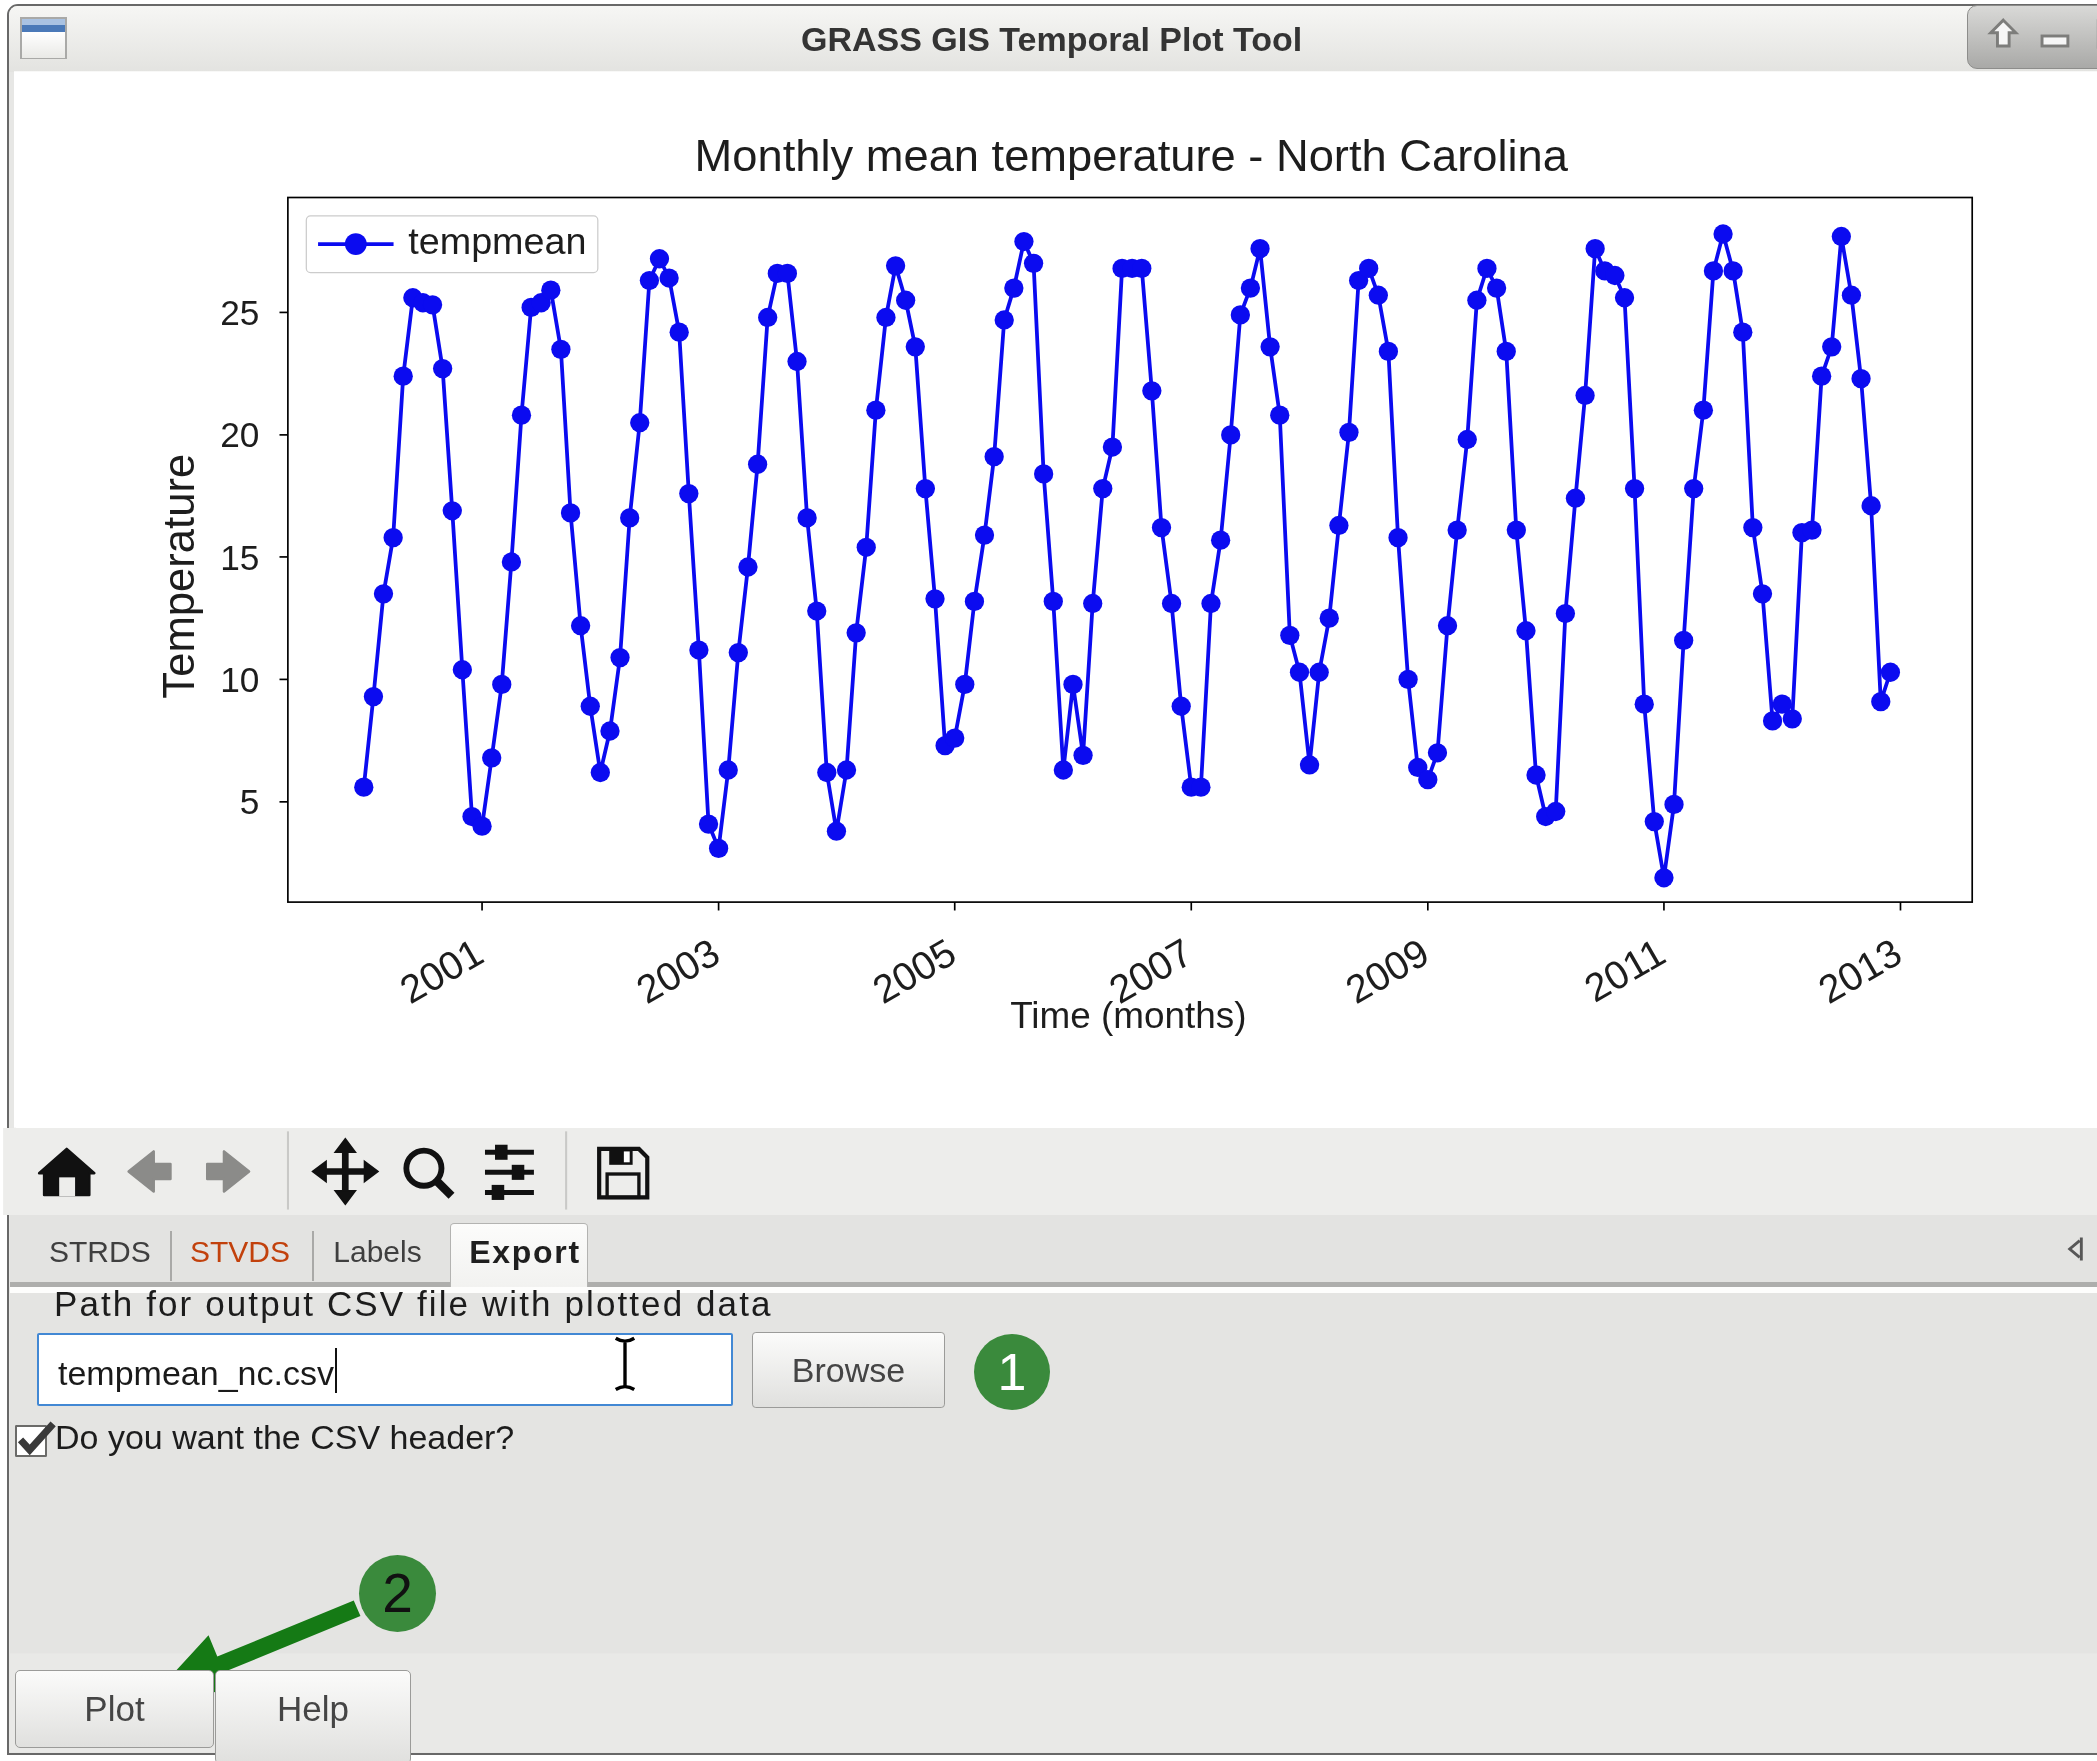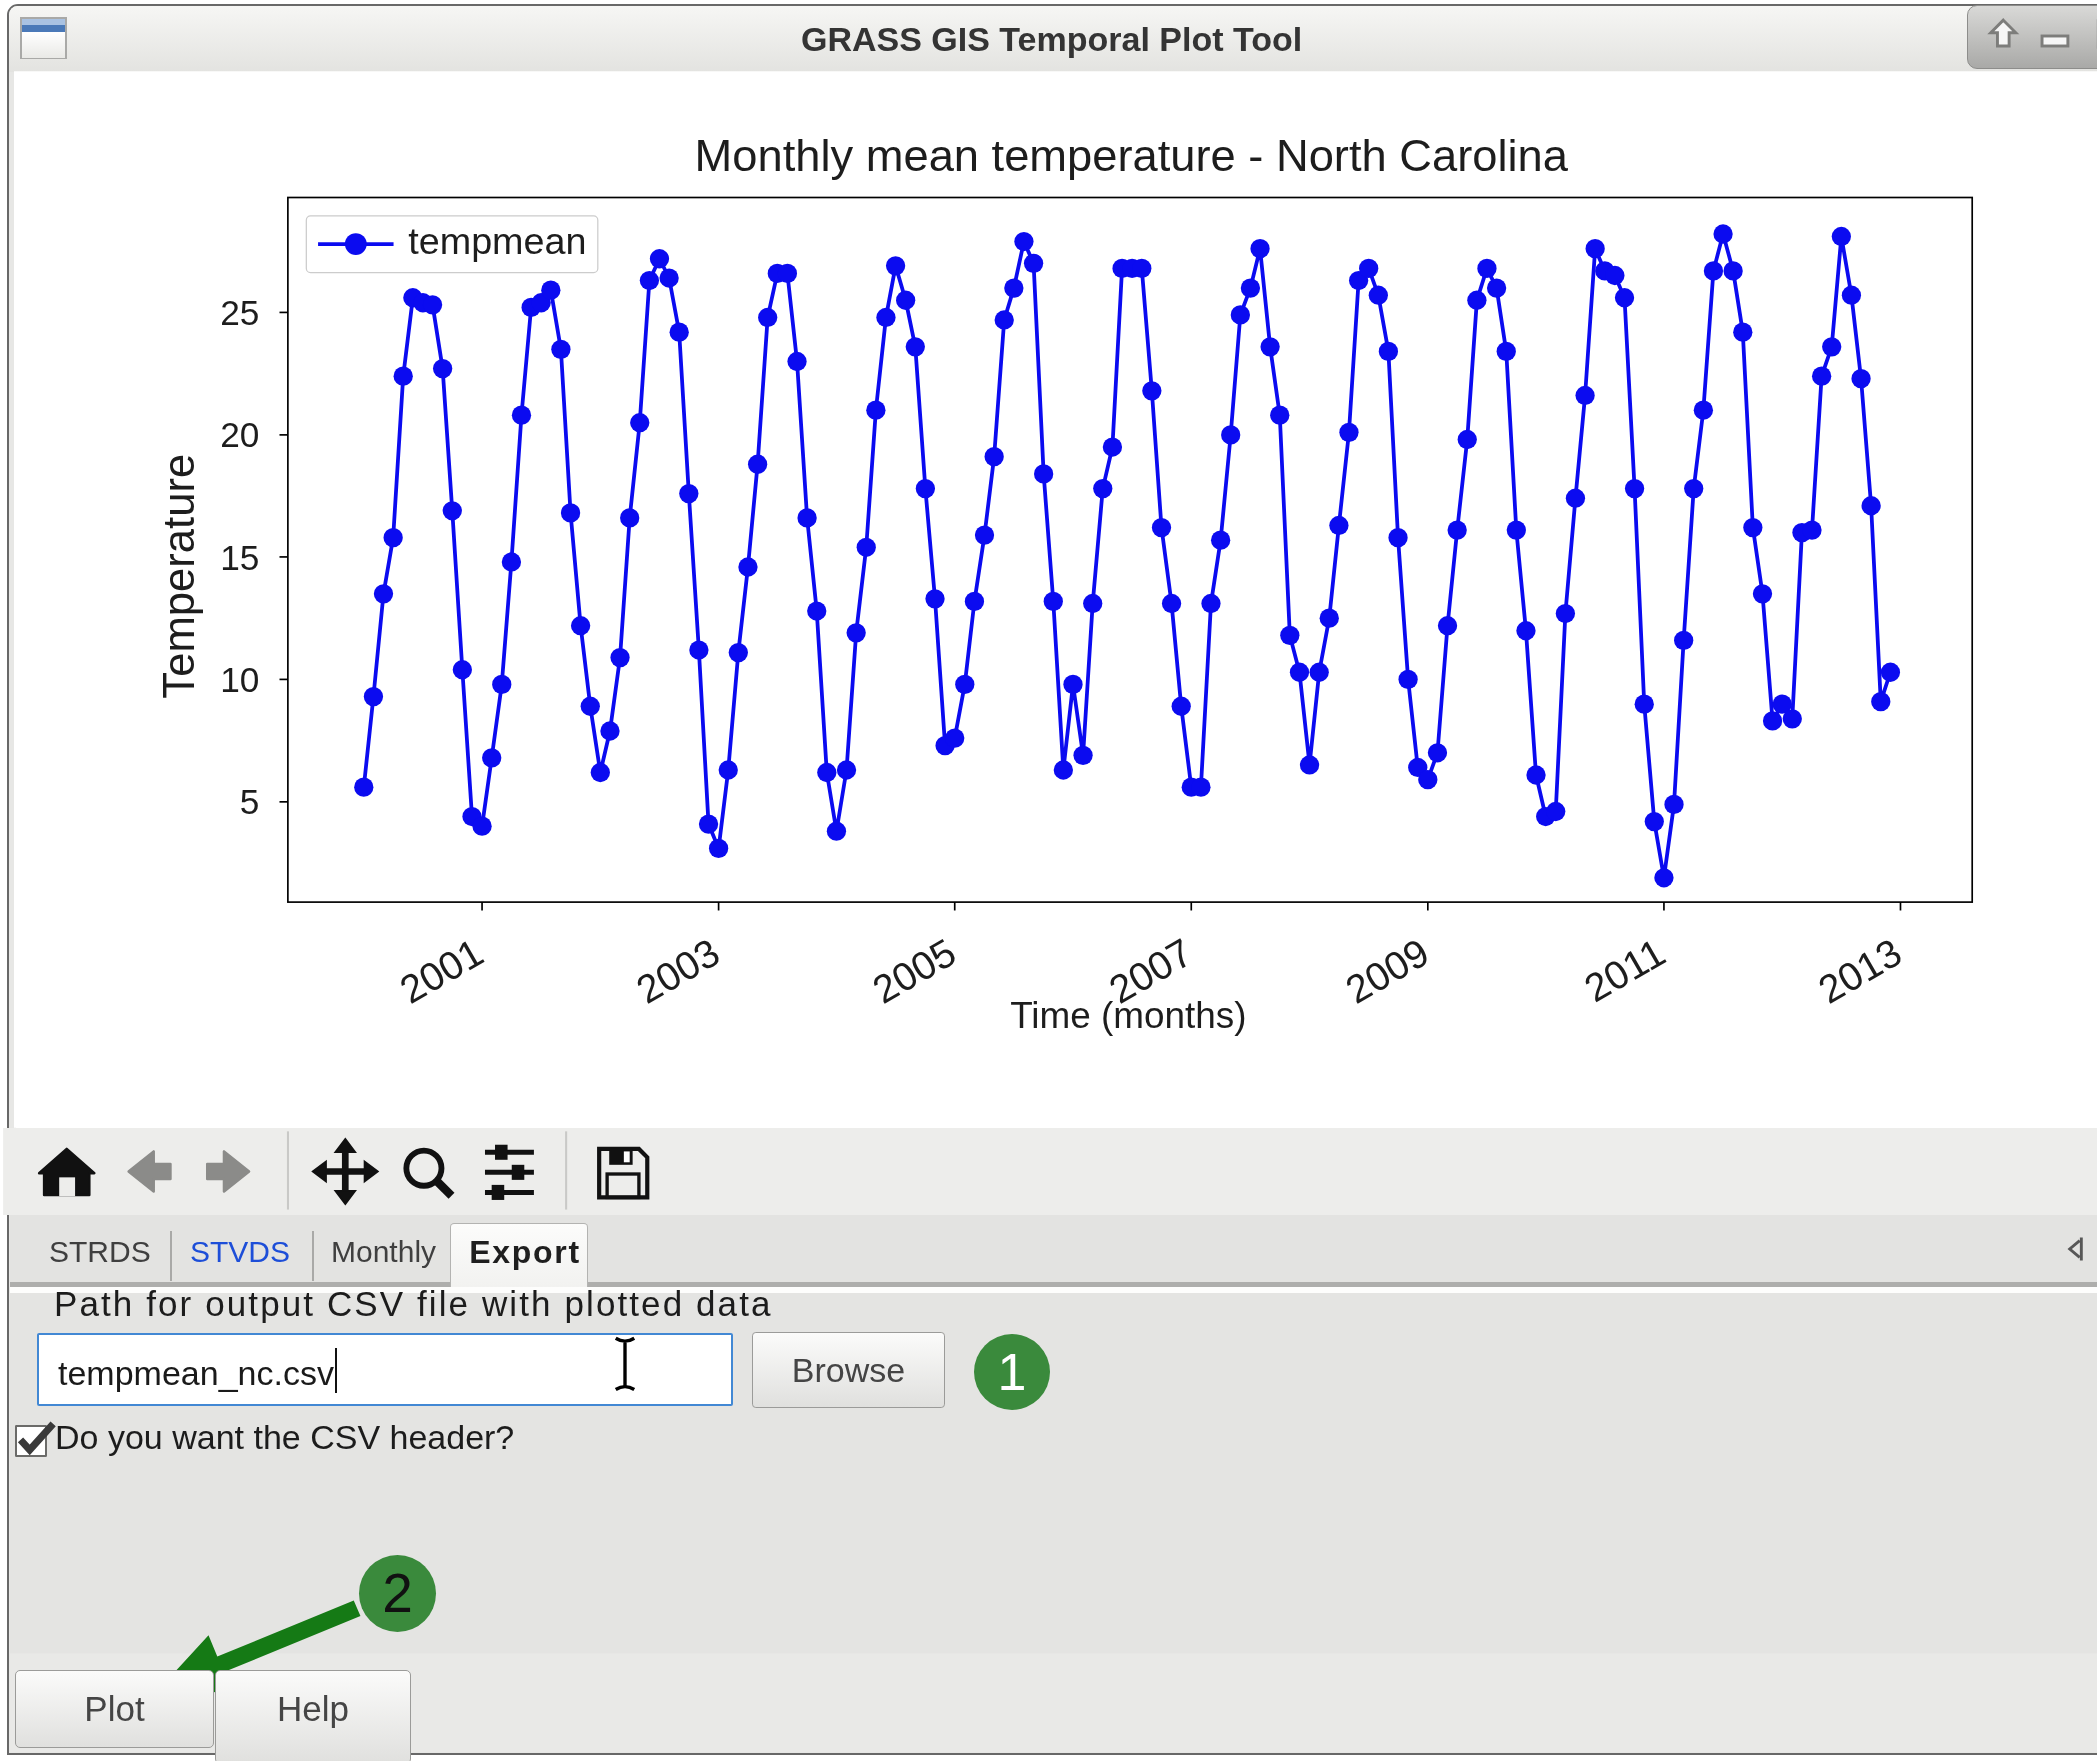--- a/index.html
+++ b/index.html
@@ -267,23 +267,23 @@
 </g>
 </svg>
 <div class="abs" style="left:9.6px;top:1215px;width:2179px;height:72px;background:#e3e3e1;"></div>
 <div class="abs" style="left:9.6px;top:1282px;width:2179px;height:4.6px;background:#aeaeac;"></div>
 <div class="abs" style="left:9.6px;top:1287px;width:2179px;height:6.3px;background:#fdfdfc;"></div>
 <div class="abs" style="left:9.6px;top:1293px;width:2179px;height:360px;background:#e4e4e2;"></div>
 <div class="abs" style="left:9.6px;top:1654px;width:2179px;height:98px;background:#e9e9e7;"></div>
 
 <div class="abs" style="left:49px;top:1235px;width:100px;font-size:30px;color:#3f3f3f;text-align:center;">STRDS</div>
 <div class="abs" style="left:170px;top:1231px;width:1.7px;height:50px;background:#a9a9a7;"></div>
-<div class="abs" style="left:189px;top:1235px;width:102px;font-size:30px;color:#1d4ed8;text-align:center;">STVDS</div>
+<div class="abs" style="left:189px;top:1235px;width:102px;font-size:30px;color:#c2410c;text-align:center;">STVDS</div>
 <div class="abs" style="left:312px;top:1231px;width:1.7px;height:50px;background:#a9a9a7;"></div>
-<div class="abs" style="left:331px;top:1235px;width:93px;font-size:30px;color:#3f3f3f;text-align:center;">Monthly</div>
+<div class="abs" style="left:331px;top:1235px;width:93px;font-size:30px;color:#3f3f3f;text-align:center;">Labels</div>
 <div class="abs" style="left:450px;top:1223px;width:138px;height:64px;background:linear-gradient(#fcfcfb,#f2f2f0);border:1.3px solid #b3b3b1;border-bottom:none;border-radius:4.2px 4.2px 0 0;"></div>
 <div class="abs" style="left:456px;top:1234px;width:138px;font-size:32px;font-weight:bold;letter-spacing:1.7px;color:#1f1f1f;text-align:center;">Export</div>
 <svg class="abs" style="left:2064px;top:1237px" width="105" height="24" viewBox="0 0 250 58">
 <g fill="none" stroke="#575757" stroke-width="7">
 <path d="M40 1 L40 57 M36 9 L12 29 L36 49"></path>
 <path d="M118 1 L118 57 M122 9 L146 29 L122 49"></path>
 <path d="M192 8 L236 50 M236 8 L192 50" stroke-width="11"></path>
 </g>
 </svg>
 

